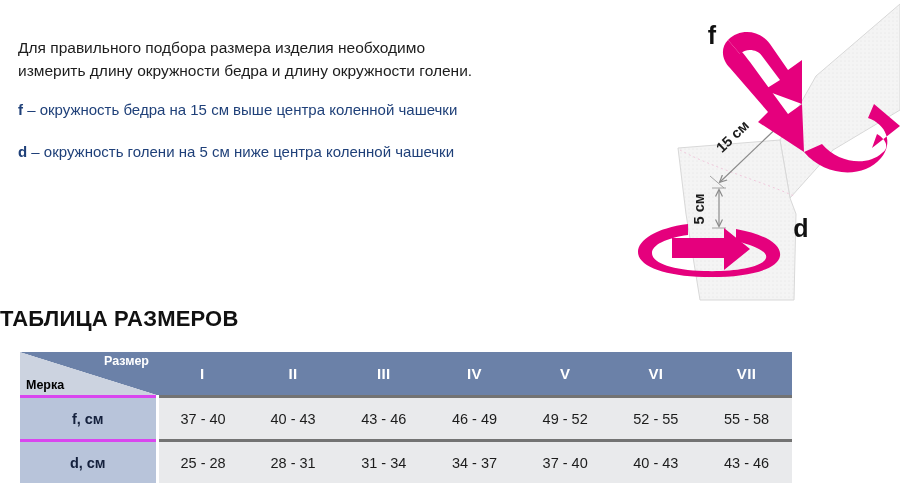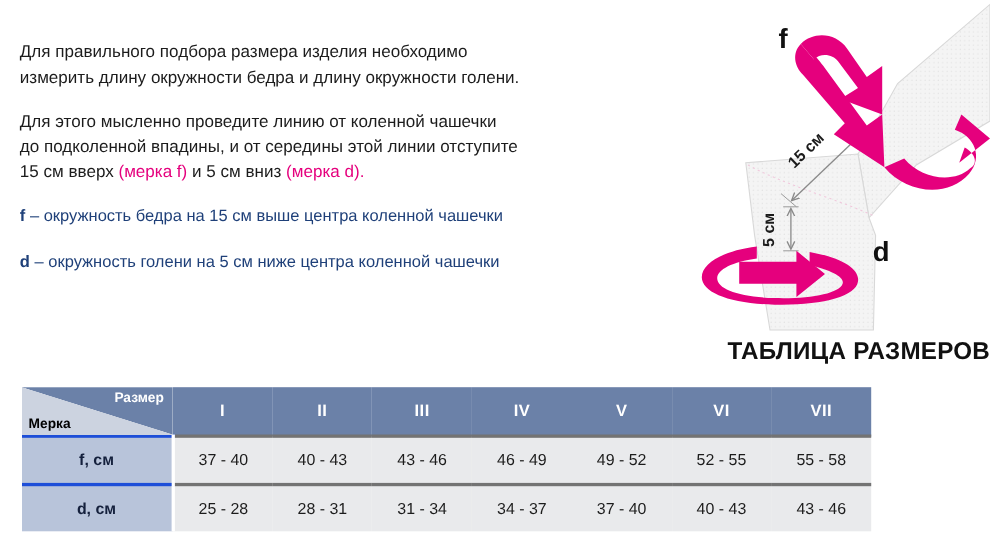--- a/index.html
+++ b/index.html
@@ -56,21 +56,21 @@
     height: 308px;
   }
   #illustration svg { display: block; }
 
   
   #table-title {
     position: absolute;
     left: 0;
     top: 306px;
     width: 900px;
-    text-align: right;
+    text-align: left;
     font-size: 22px;
     font-weight: bold;
     letter-spacing: 0.2px;
     color: #111111;
   }
 
   
   #size-table {
     position: absolute;
     left: 20px;
@@ -126,21 +126,21 @@
   }
 
   .rowlabel-cell {
     height: 41px;
     background: #b8c4da;
     color: #14203c;
     font-size: 14.5px;
     font-weight: bold;
     text-align: center;
     vertical-align: middle;
-    border-top: 3px solid #1d4ed8;
+    border-top: 3px solid #d946ef;
     border-right: 3px solid #ffffff;
   }
 
   .data-cell {
     height: 41px;
     background: #e9eaec;
     color: #1c1c1c;
     font-size: 14.5px;
     text-align: center;
     vertical-align: middle;
@@ -148,23 +148,20 @@
   }
 </style>
 </head>
 <body>
 
 <div id="text-column">
 
   <p class="para tight">Для правильного подбора размера изделия необходимо
 измерить длину окружности бедра и длину окружности голени.</p>
 
-  <p class="para"><span>Для этого мысленно проведите линию от коленной чашечки
-до подколенной впадины, и от середины этой линии отступите
-15 см вверх </span><span class="pink">(мерка f)</span><span> и 5 см вниз </span><span class="pink">(мерка d).</span></p>
 
 
   <p class="def-line"><span class="lead">f</span><span> – </span><span>окружность бедра на 15 см выше центра коленной чашечки</span></p>
 
   <p class="def-line"><span class="lead">d</span><span> – </span><span>окружность голени на 5 см ниже центра коленной чашечки</span></p>
 
 </div>
 
 <div id="illustration">
   <svg width="272" height="308" viewBox="0 0 272 308" xmlns="http://www.w3.org/2000/svg">

